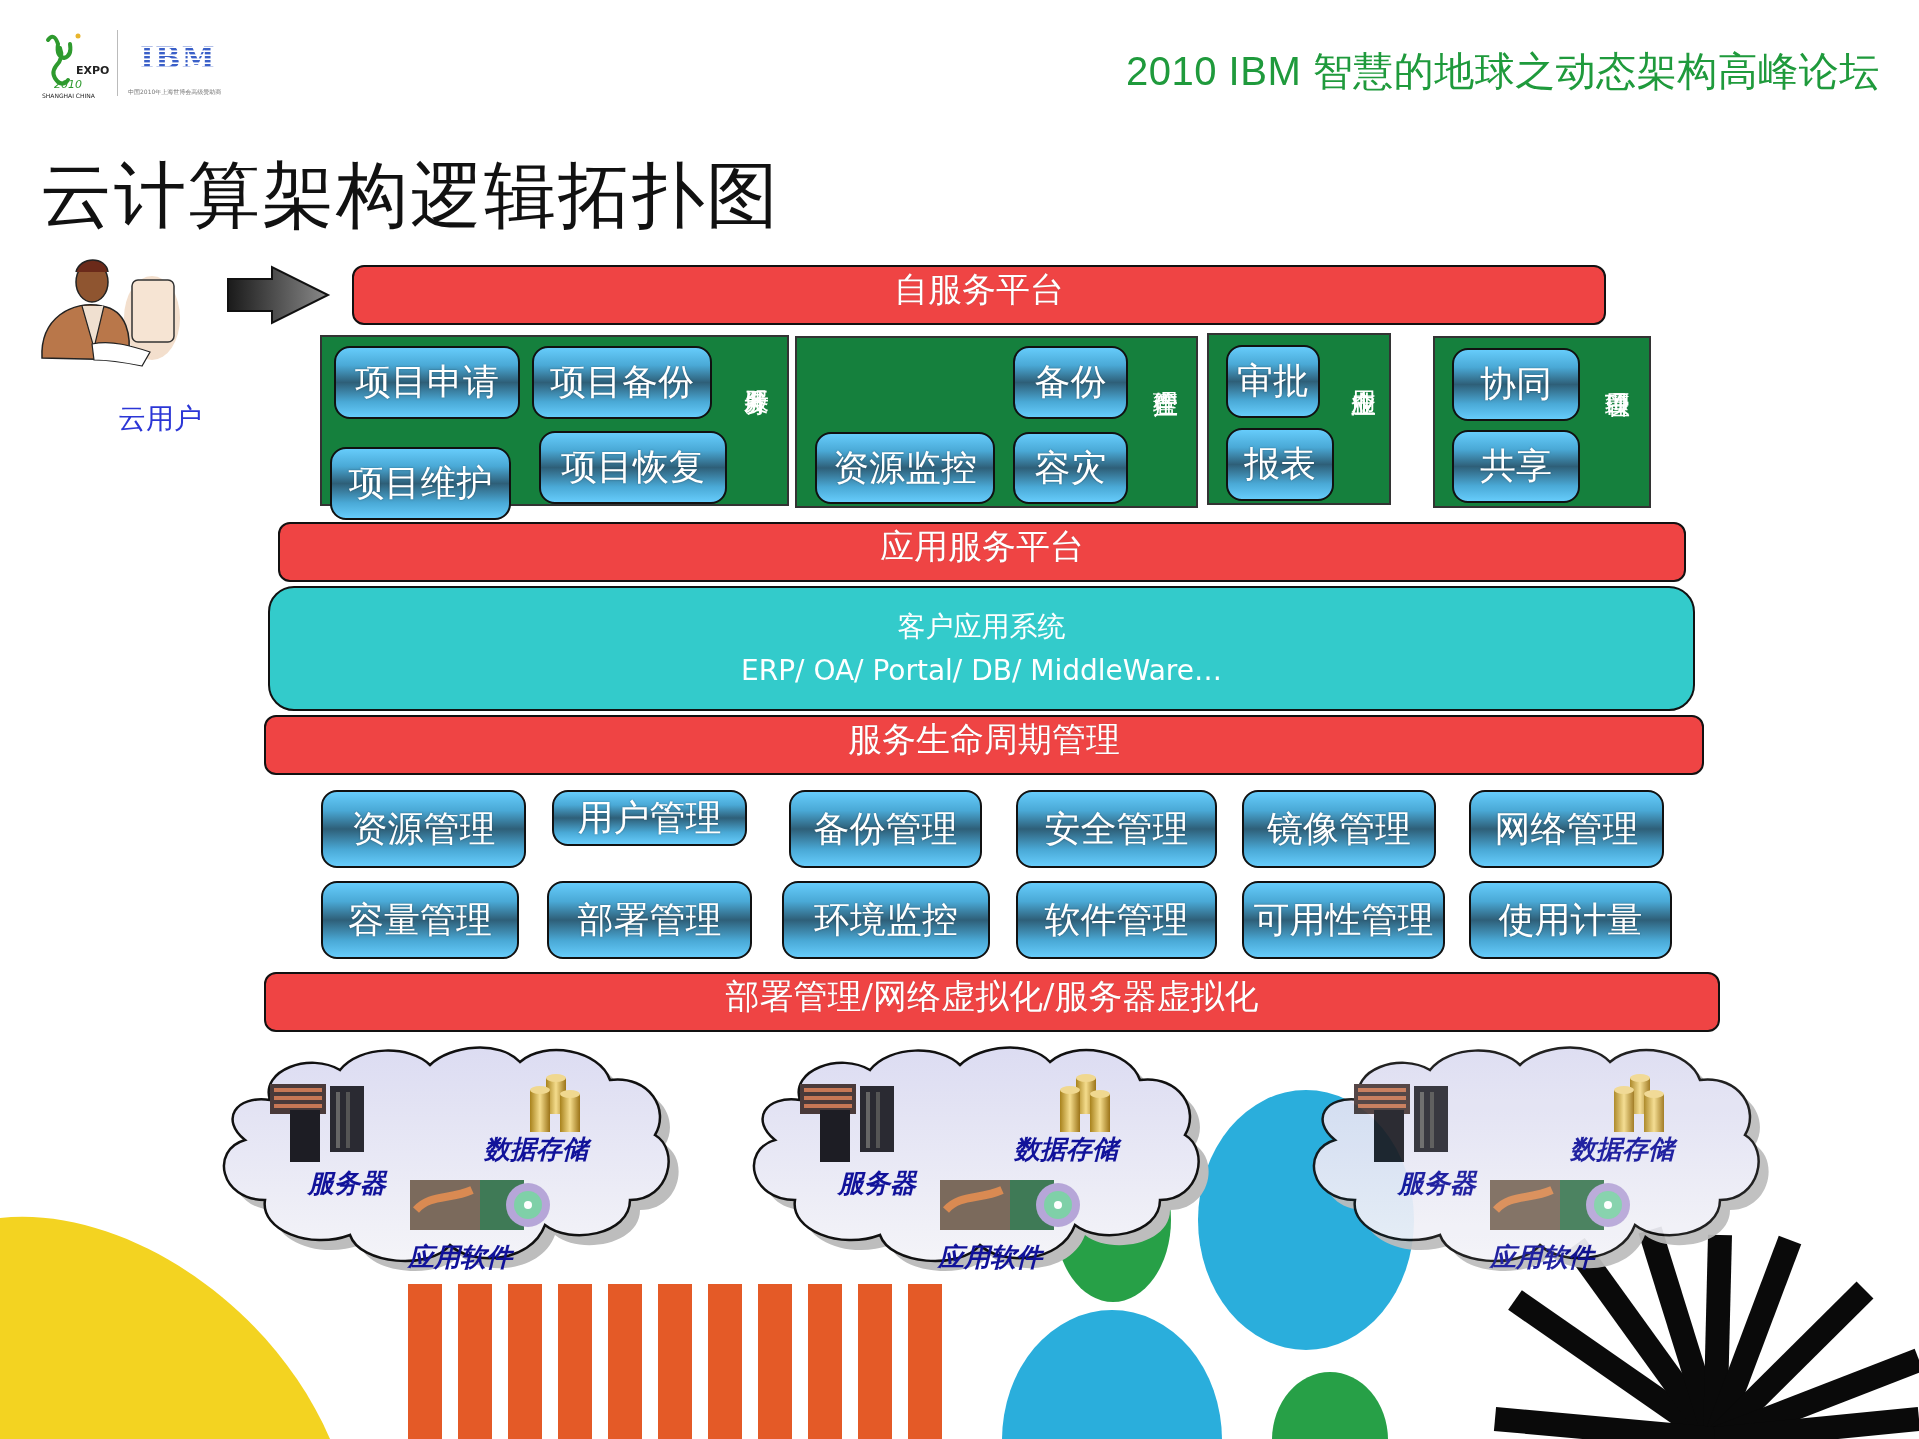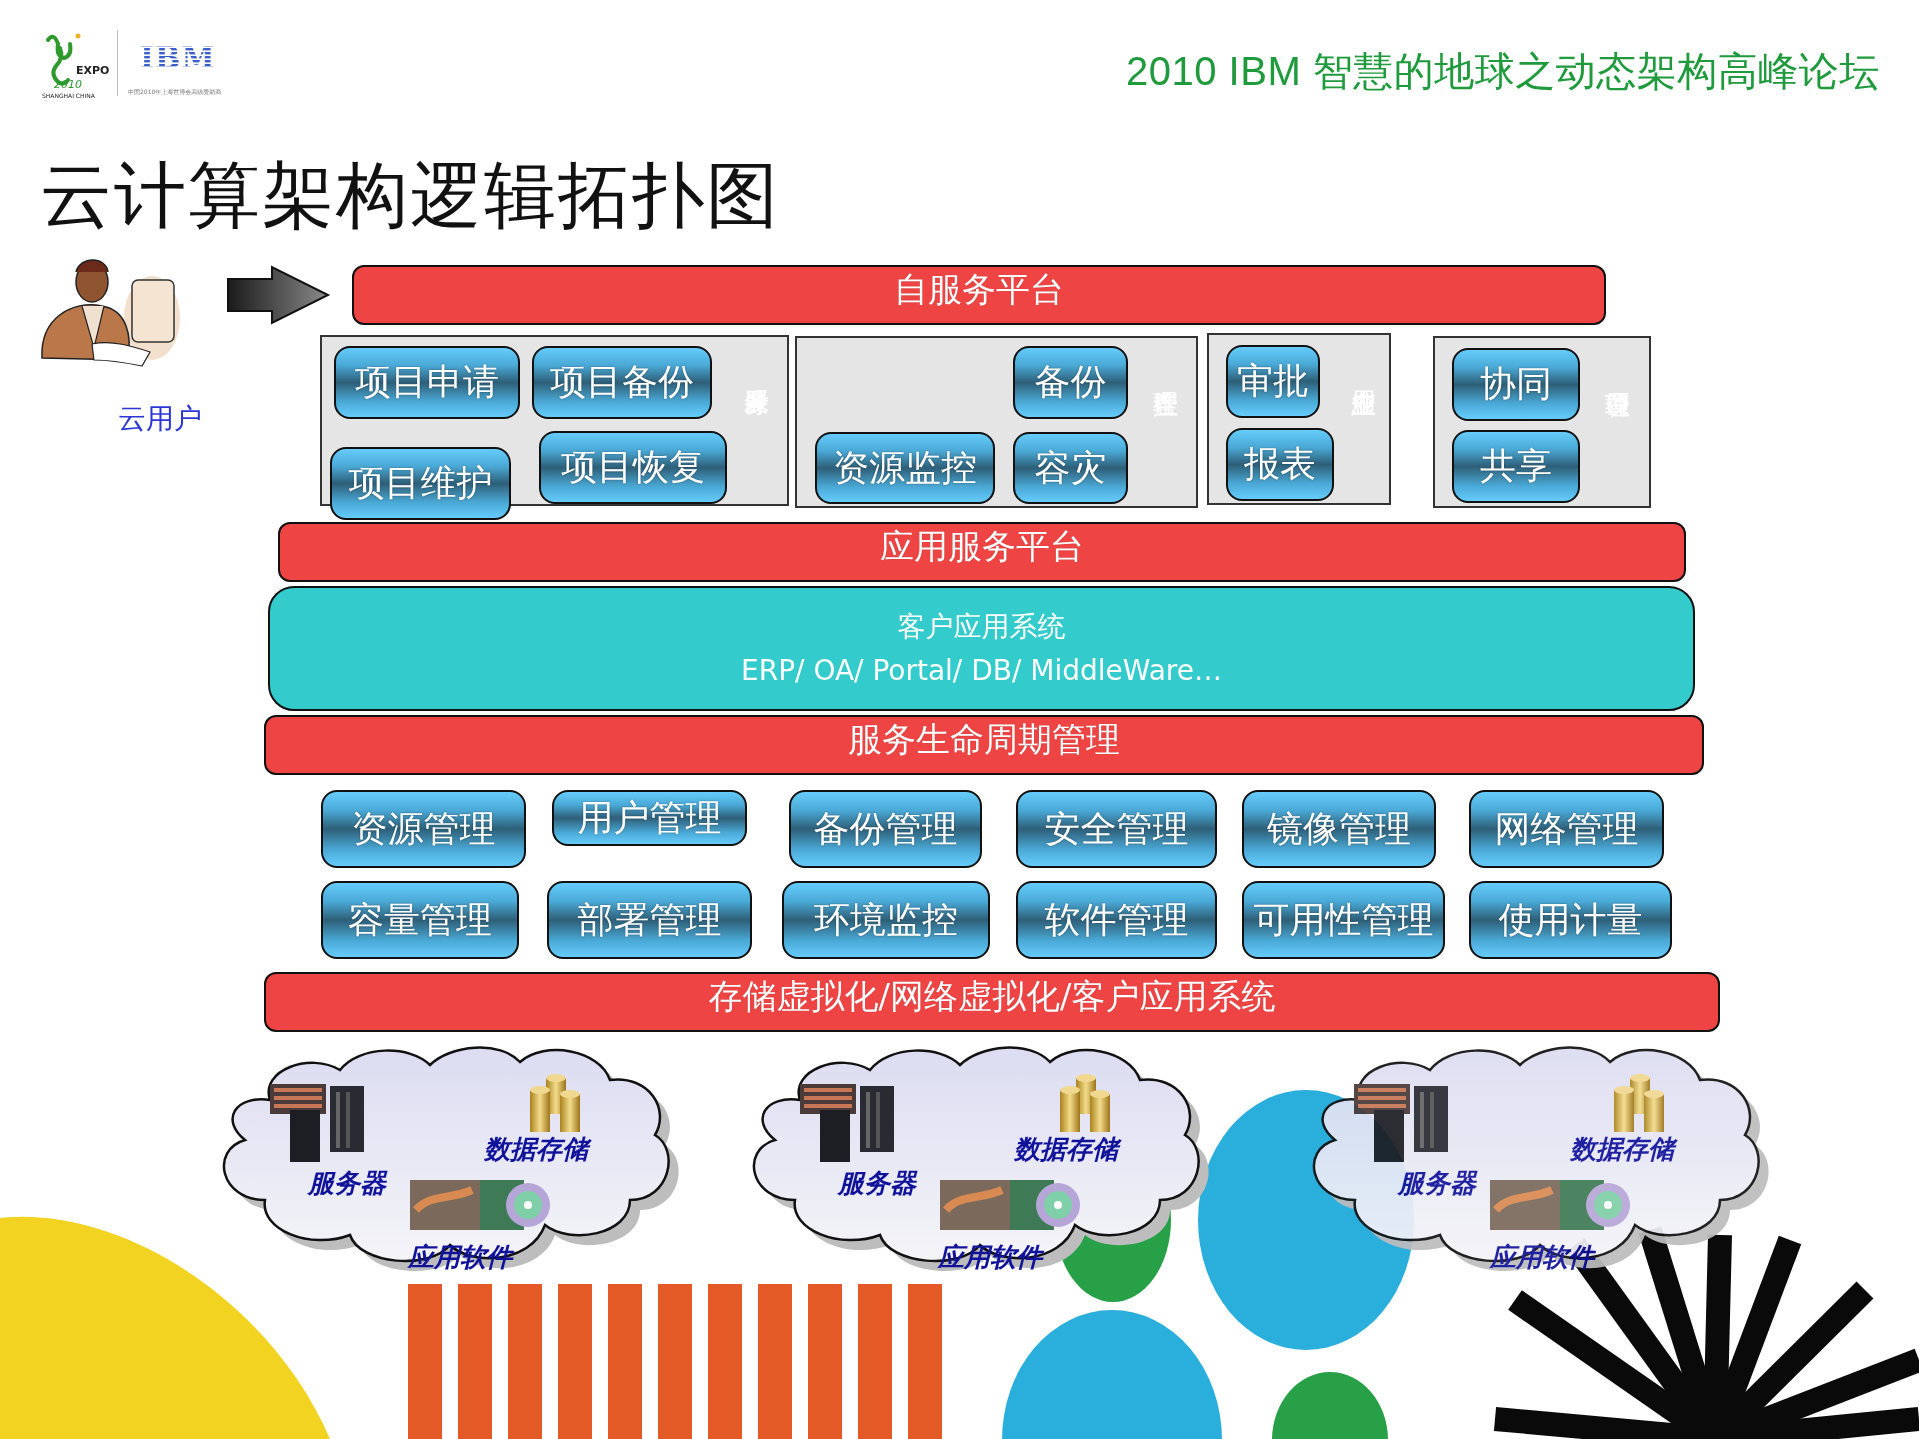--- a/index.html
+++ b/index.html
@@ -30,21 +30,21 @@
     text-shadow: 0 0 1px rgba(0,0,0,0.25);
   }
   .bar-teal {
     background: #33cbcb; border: 2.5px solid #111; border-radius: 26px;
     color: #ffffff; display: flex; flex-direction: column; align-items: center; justify-content: center;
     font-size: 28px; line-height: 44px;
   }
 
   
   .group {
-    background: #e5e5e5; border: 2px solid #333;
+    background: #15803d; border: 2px solid #333;
   }
   .btn {
     position: absolute;
     border: 2.5px solid #111; border-radius: 16px;
     background: linear-gradient(to bottom, #66ccfb 0%, #4aa9d6 25%, #2e5f78 50%, #4aa9d6 78%, #66ccfb 100%);
     color: #ffffff; display: flex; align-items: center; justify-content: center;
     font-family: "DejaVu Serif", "Liberation Serif", serif;
     font-size: 36px; white-space: nowrap;
     text-shadow: 0 0 2px rgba(0,0,0,0.35);
   }
@@ -202,21 +202,21 @@
 
   <div class="btn" style="left:321px;top:881px;width:198px;height:78px;">容量管理</div>
   <div class="btn" style="left:547px;top:881px;width:205px;height:78px;">部署管理</div>
   <div class="btn" style="left:782px;top:881px;width:208px;height:78px;">环境监控</div>
   <div class="btn" style="left:1016px;top:881px;width:201px;height:78px;">软件管理</div>
   <div class="btn" style="left:1242px;top:881px;width:203px;height:78px;">可用性管理</div>
   <div class="btn" style="left:1469px;top:881px;width:203px;height:78px;">使用计量</div>
 </div>
 
 <div class="abs bar-grey" style="left:264px;top:972px;width:1456px;height:60px;">
-  <span>存储虚拟化/网络虚拟化/客户应用系统</span>
+  <span>部署管理/网络虚拟化/服务器虚拟化</span>
 </div>
 
 <div class="abs cloud" style="left:200px;top:1040px;">
   <svg class="abs" style="left:0;top:0;" width="500" height="240">
     <defs>
       <linearGradient id="cloudGrad" x1="0" x2="0" y1="0" y2="1">
         <stop offset="0" stop-color="#dcdcf2"></stop>
         <stop offset="1" stop-color="#f4f4f8"></stop>
       </linearGradient>
     </defs>

